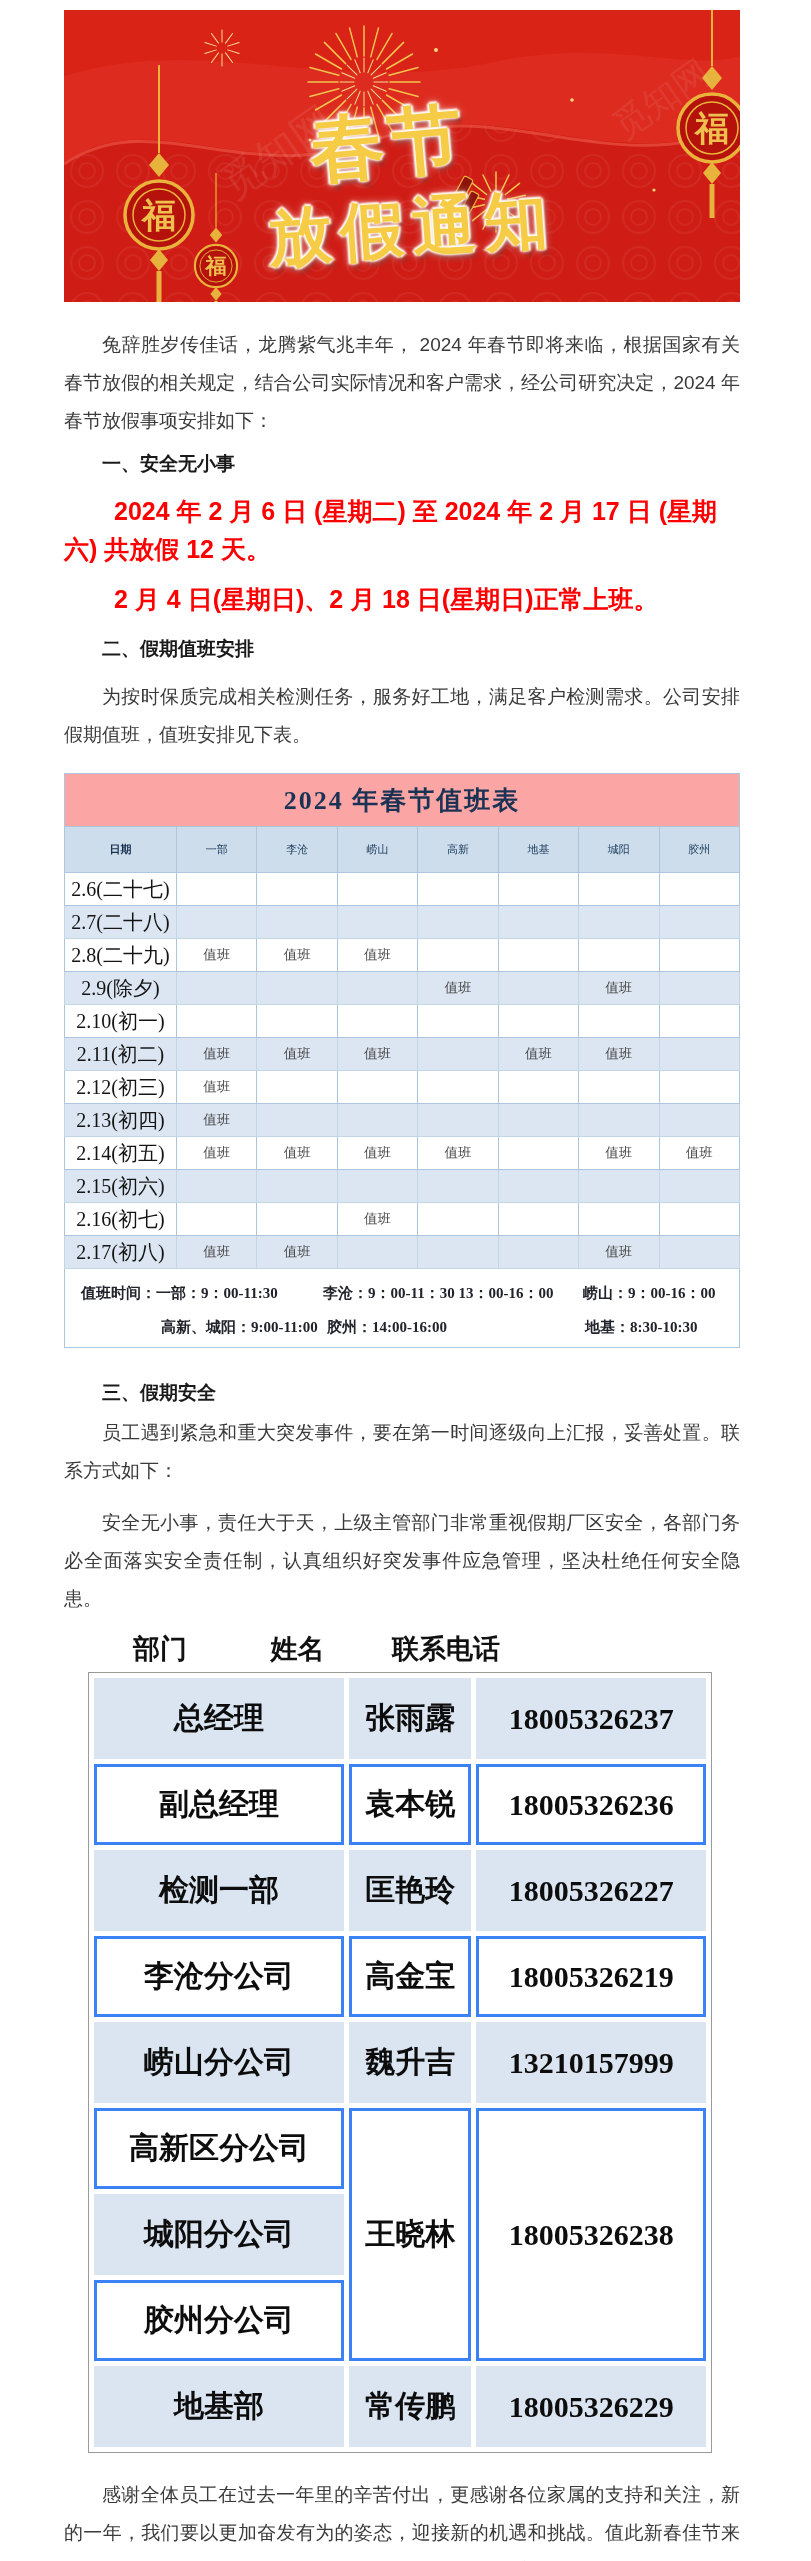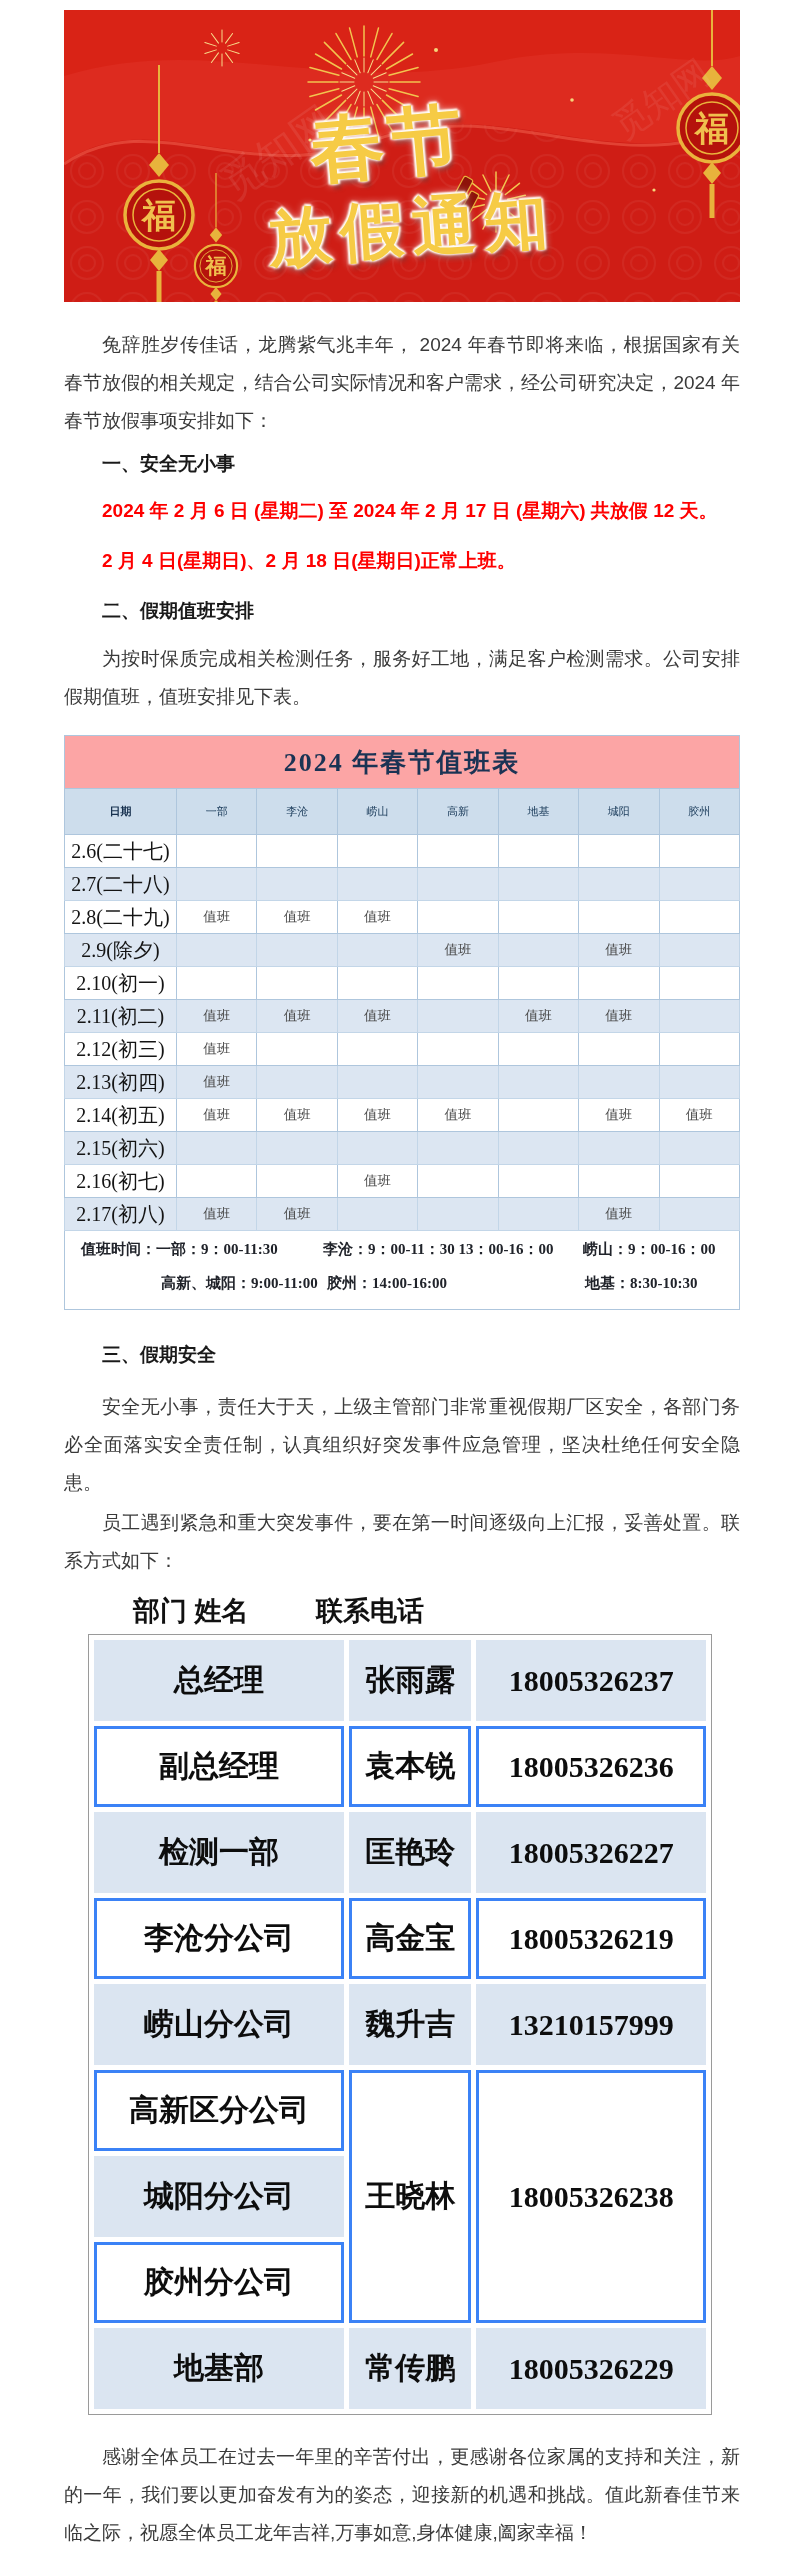--- a/index.html
+++ b/index.html
@@ -20,21 +20,21 @@
     text-shadow:0 0 3px #fff,0 0 9px rgba(255,255,255,.95),-2px 0 2px #fff3e0,2px 0 2px #fff3e0,
       0 -2px 2px #fff3e0,3px 5px 4px rgba(110,12,6,.6);}
   [data-burst] line{stroke:#f2c44f;stroke-width:1.5;stroke-linecap:round;}
   [data-burst].soft line{stroke:#f8dd8a;stroke-width:1;}
 
   
   .p{font-size:19px;line-height:38px;text-align:justify;text-indent:2em;margin:0;}
   .p-intro{margin-top:24px;}
   .heading{font-size:19px;line-height:38px;font-weight:bold;color:#1a1a1a;text-indent:2em;margin:0;}
   .h-one{margin-top:5px;}
-  .red-line{font-size:19px;line-height:38px;font-weight:bold;color:#fe0000;text-indent:2em;margin:0;}
+  .red-line{font-size:25px;line-height:38px;font-weight:bold;color:#fe0000;text-indent:2em;margin:0;}
   .red-1{margin-top:9px;}
   .red-2{margin-top:12px;}
   .h-two{margin-top:12px;}
   .p-duty{margin-top:10px;}
   .h-three{margin-top:26px;}
   .p-safety1{margin-top:14px;}
   .p-safety2{margin-top:2px;}
   .p-closing{margin-top:23px;}
 
   
@@ -43,29 +43,29 @@
   .duty-table td,.duty-table th{border:1px solid #aec6dd;}
   .duty-title{background:#fca5a5;border:1px solid #5b9bd5;height:50px;
     font-size:26px;font-weight:bold;color:#1a3354;text-align:center;letter-spacing:2px;}
   .duty-head td{background:#cdddec;height:43px;text-align:center;font-size:11px;color:#20405f;}
   .duty-head td:first-child{font-weight:bold;color:#16304e;}
   .duty-table tbody td{height:30px;text-align:center;font-size:13.5px;color:#474747;background:#ffffff;}
   .duty-table tbody td.date-cell{font-size:20px;color:#141414;}
   .duty-table tbody tr.alt td{background:#dce6f2;border-color:#c3d6e8;}
   .duty-footer-cell{background:#ffffff;height:70px;vertical-align:middle;padding:2px 0 6px;}
   .duty-footer-line{position:relative;height:34px;font-weight:bold;font-size:15px;color:#20232a;}
-  .duty-footer-line span{position:absolute;top:6px;white-space:nowrap;}
+  .duty-footer-line span{position:absolute;top:12px;white-space:nowrap;}
   .fl1 span:nth-child(1){left:16px;}  .fl1 span:nth-child(2){left:258px;}  .fl1 span:nth-child(3){left:518px;}
   .fl2 span:nth-child(1){left:96px;}  .fl2 span:nth-child(2){left:262px;}  .fl2 span:nth-child(3){left:520px;}
 
   
   .contact-headers{margin:8px 0 0 0;height:46px;line-height:46px;font-size:27px;font-weight:bold;color:#111;}
   .contact-headers span{display:inline-block;}
   .contact-headers .ch1{margin-left:69px;}
-  .contact-headers .ch2{}
+  .contact-headers .ch2{margin-left:76px;}
   .contact-headers .ch3{margin-left:60px;}
   .contact-table{width:624px;margin-left:24px;border-collapse:separate;border-spacing:5px 5px;
     table-layout:fixed;background:#ffffff;border:1px solid #9a9a9a;
     font-family:"Liberation Serif","DejaVu Serif",serif;}
   .contact-table td{height:73px;border:3px solid #3b82f6;background:#ffffff;
     text-align:center;vertical-align:middle;font-size:30px;font-weight:bold;color:#0d0d0d;}
   .contact-table td.shaded{background:#dbe5f1;border-color:#dbe5f1;}
 
   
   .sig-company{margin:38px 0 0;font-size:19px;line-height:38px;text-align:right;color:#3a3a3a;}
@@ -361,22 +361,22 @@
               <span>高新、城阳：9:00-11:00</span>
               <span>胶州：14:00-16:00</span>
               <span>地基：8:30-10:30</span>
             </div>
         </td>
       </tr>
     </tfoot>
   </table>
 
   <p class="heading h-three">三、假期安全</p>
+  <p class="p p-safety2">员工遇到紧急和重大突发事件，要在第一时间逐级向上汇报，妥善处置。联系方式如下：</p>
   <p class="p p-safety1">安全无小事，责任大于天，上级主管部门非常重视假期厂区安全，各部门务必全面落实安全责任制，认真组织好突发事件应急管理，坚决杜绝任何安全隐患。</p>
-  <p class="p p-safety2">员工遇到紧急和重大突发事件，要在第一时间逐级向上汇报，妥善处置。联系方式如下：</p>
 
   <div class="contact-headers">
     <span class="ch1">部门</span>
     <span class="ch2">姓名</span>
     <span class="ch3">联系电话</span>
   </div>
 
   <table class="contact-table">
     <colgroup>
         <col style="width:245px">

